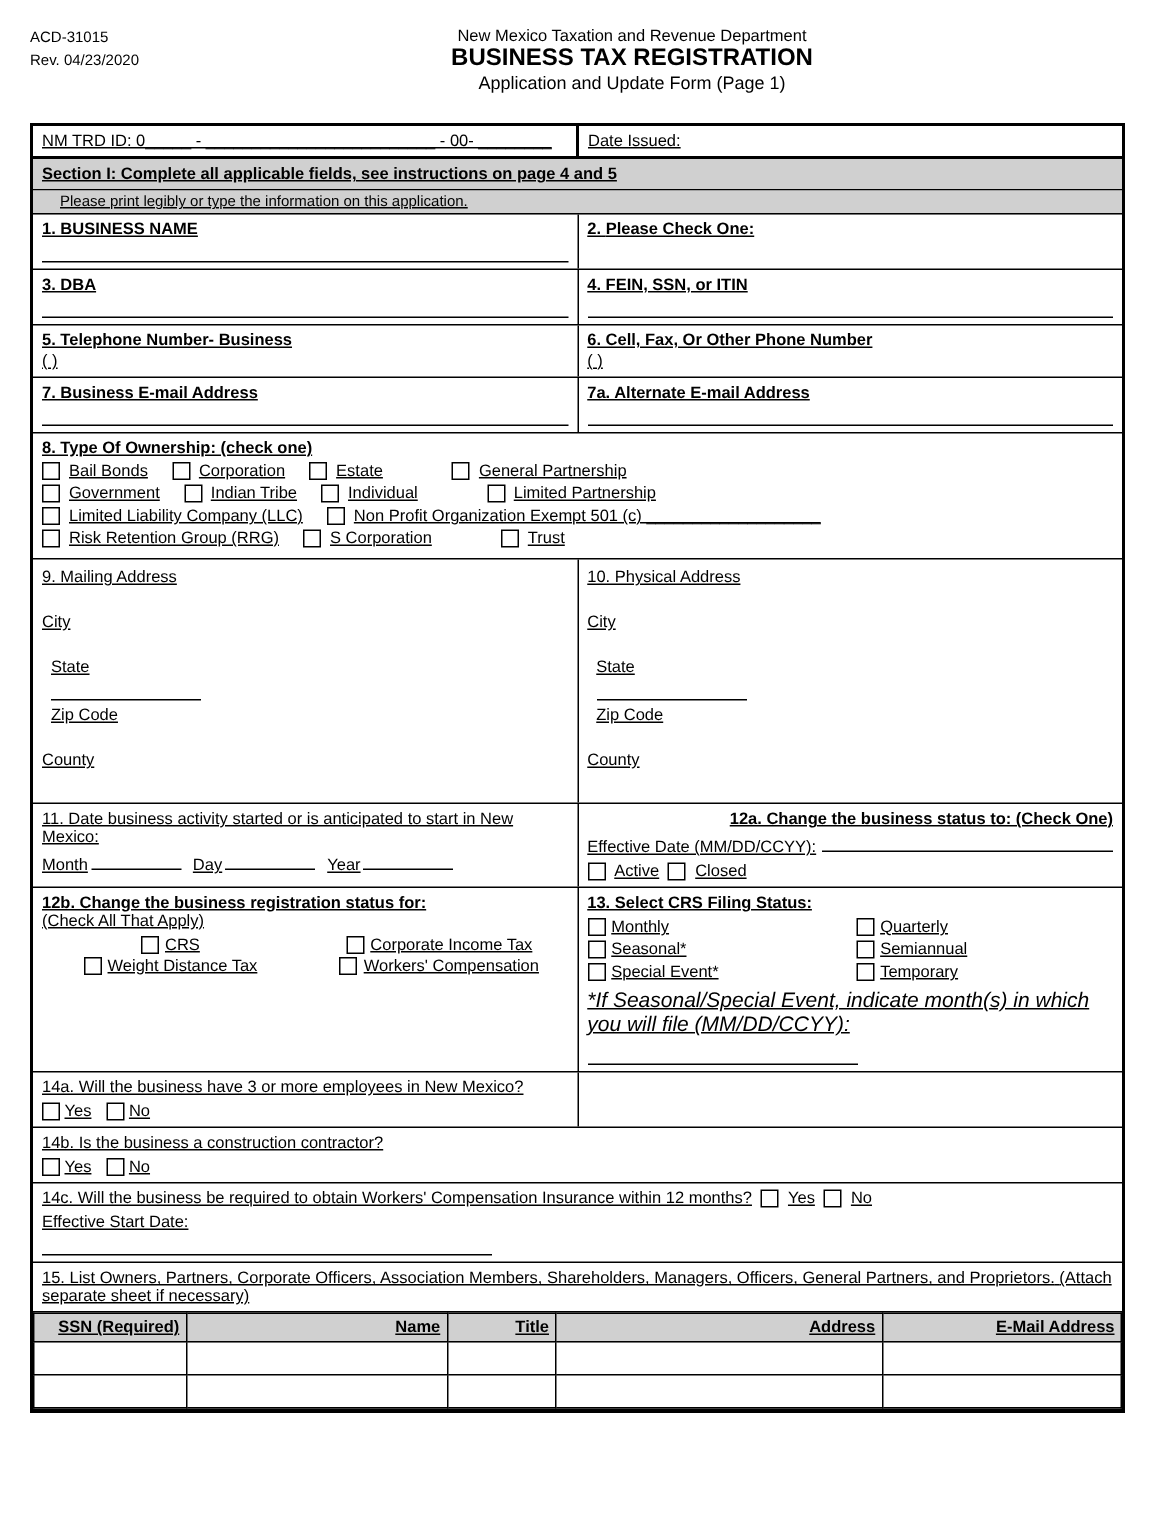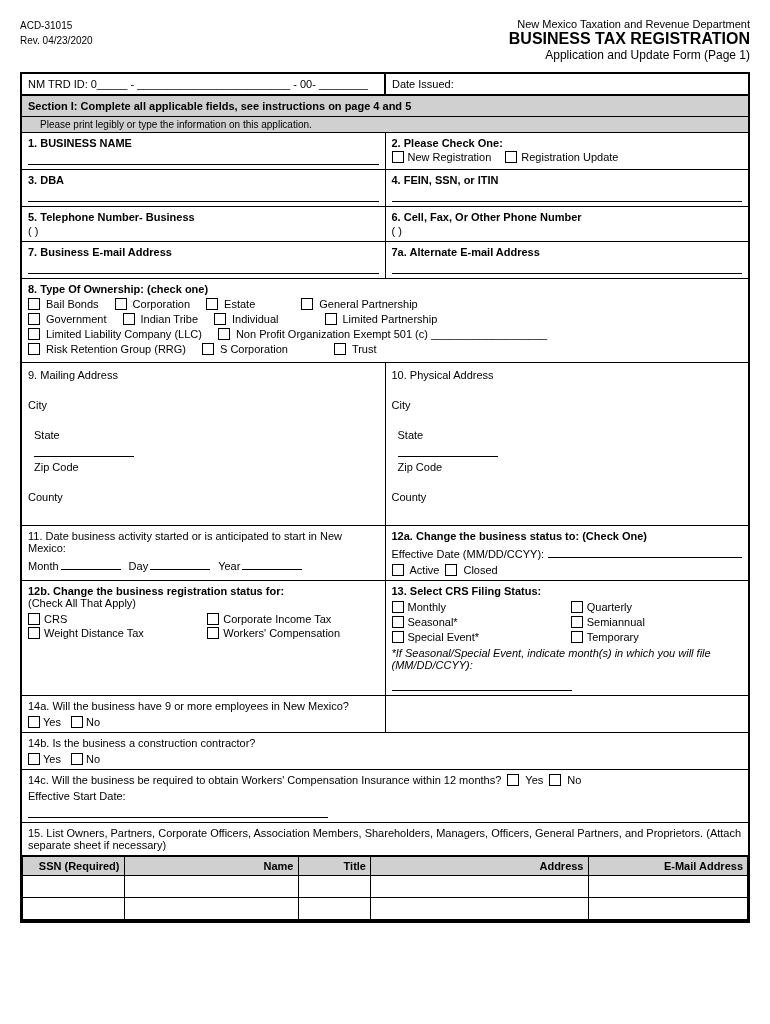--- a/index.html
+++ b/index.html
@@ -12,28 +12,29 @@
       min-height: 1024px;
       padding: 18px 20px;
     }
     .header-top {
       display: flex;
       justify-content: space-between;
       align-items: flex-start;
       margin-bottom: 4px;
     }
     .form-id { font-size: 10px; line-height: 1.5; }
-    .agency-header { text-align: right; flex: 1; }
+    .agency-header { text-align: center; flex: 1; }
     .agency-name { font-size: 11px; }
     .form-title { font-size: 16px; font-weight: bold; }
     .form-subtitle { font-size: 12px; }
 
     .main-border {
       border: 2px solid #000;
-      margin-top: 10px;
+      margin-top: 20px;
+      text-decoration: underline;
     }
 
     .id-date-row {
       display: flex;
       border-bottom: 2px solid #000;
     }
     .id-field {
       flex: 1;
       padding: 4px 6px;
       border-right: 2px solid #000;
@@ -139,20 +140,21 @@
       border-bottom: 1px solid #000;
     }
     .date-activity-left {
       flex: 1;
       padding: 4px 6px;
       border-right: 1px solid #000;
     }
     .date-activity-right {
       flex: 1;
       padding: 4px 6px;
+      text-align: right;
     }
 
     .month-day-year {
       display: flex;
       gap: 8px;
       margin-top: 4px;
       align-items: baseline;
     }
     .mdy-item {
       display: flex;
@@ -182,20 +184,21 @@
     .crs-grid {
       display: grid;
       grid-template-columns: 1fr 1fr;
       gap: 2px 8px;
       margin-top: 4px;
     }
     .crs-item {
       display: flex;
       align-items: center;
       gap: 4px;
+      justify-content: center;
     }
 
     .filing-options {
       display: grid;
       grid-template-columns: 1fr 1fr;
       gap: 3px 8px;
       margin-top: 4px;
     }
     .filing-opt-item {
       display: flex;
@@ -264,21 +267,21 @@
       font-weight: bold;
       text-align: right;
     }
     .owners-table td {
       border: 1px solid #000;
       padding: 3px 4px;
       height: 22px;
     }
 
     .seasonal-note {
-      font-size: 11px;
+      font-size: 14px;
       font-style: italic;
       margin-top: 4px;
     }
     .seasonal-line {
       border-bottom: 1px solid #000;
       width: 180px;
       margin-top: 8px;
       min-height: 12px;
     }
   </style>
@@ -315,26 +318,20 @@
     <span>Please print legibly or type the information on this application.</span>
   </div>
 
   <div class="form-row">
     <div class="form-cell">
       <span class="field-label">1.   BUSINESS NAME</span>
       <span class="field-line"></span>
     </div>
     <div class="form-cell">
       <span class="field-label"><span>2.</span> <span>Please Check One:</span></span>
-      <div class="checkbox-row">
-        <span class="cb-box"></span>
-        <span class="cb-label">New Registration</span>
-        <span class="cb-box"></span>
-        <span class="cb-label">Registration Update</span>
-      </div>
     </div>
   </div>
 
   <div class="form-row">
     <div class="form-cell">
       <span class="field-label">3.   DBA</span>
       <span class="field-line"></span>
     </div>
     <div class="form-cell">
       <span class="field-label">4.   FEIN, SSN, or ITIN</span>
@@ -533,21 +530,21 @@
           <span>Temporary</span>
         </div>
       </div>
       <div class="seasonal-note">*If Seasonal/Special Event, indicate month(s) in which you will file (MM/DD/CCYY):</div>
       <div class="seasonal-line"></div>
     </div>
   </div>
 
   <div class="employees-section">
     <div class="emp-left">
-      <span style="font-size:11px;">14a. Will the business have 9 or more employees in New Mexico?</span>
+      <span style="font-size:11px;">14a. Will the business have 3 or more employees in New Mexico?</span>
       <div class="yes-no-row">
         <div class="yn-item">
           <span class="cb-box"></span>
           <span>Yes</span>
         </div>
         <div class="yn-item">
           <span class="cb-box"></span>
           <span>No</span>
         </div>
       </div>

